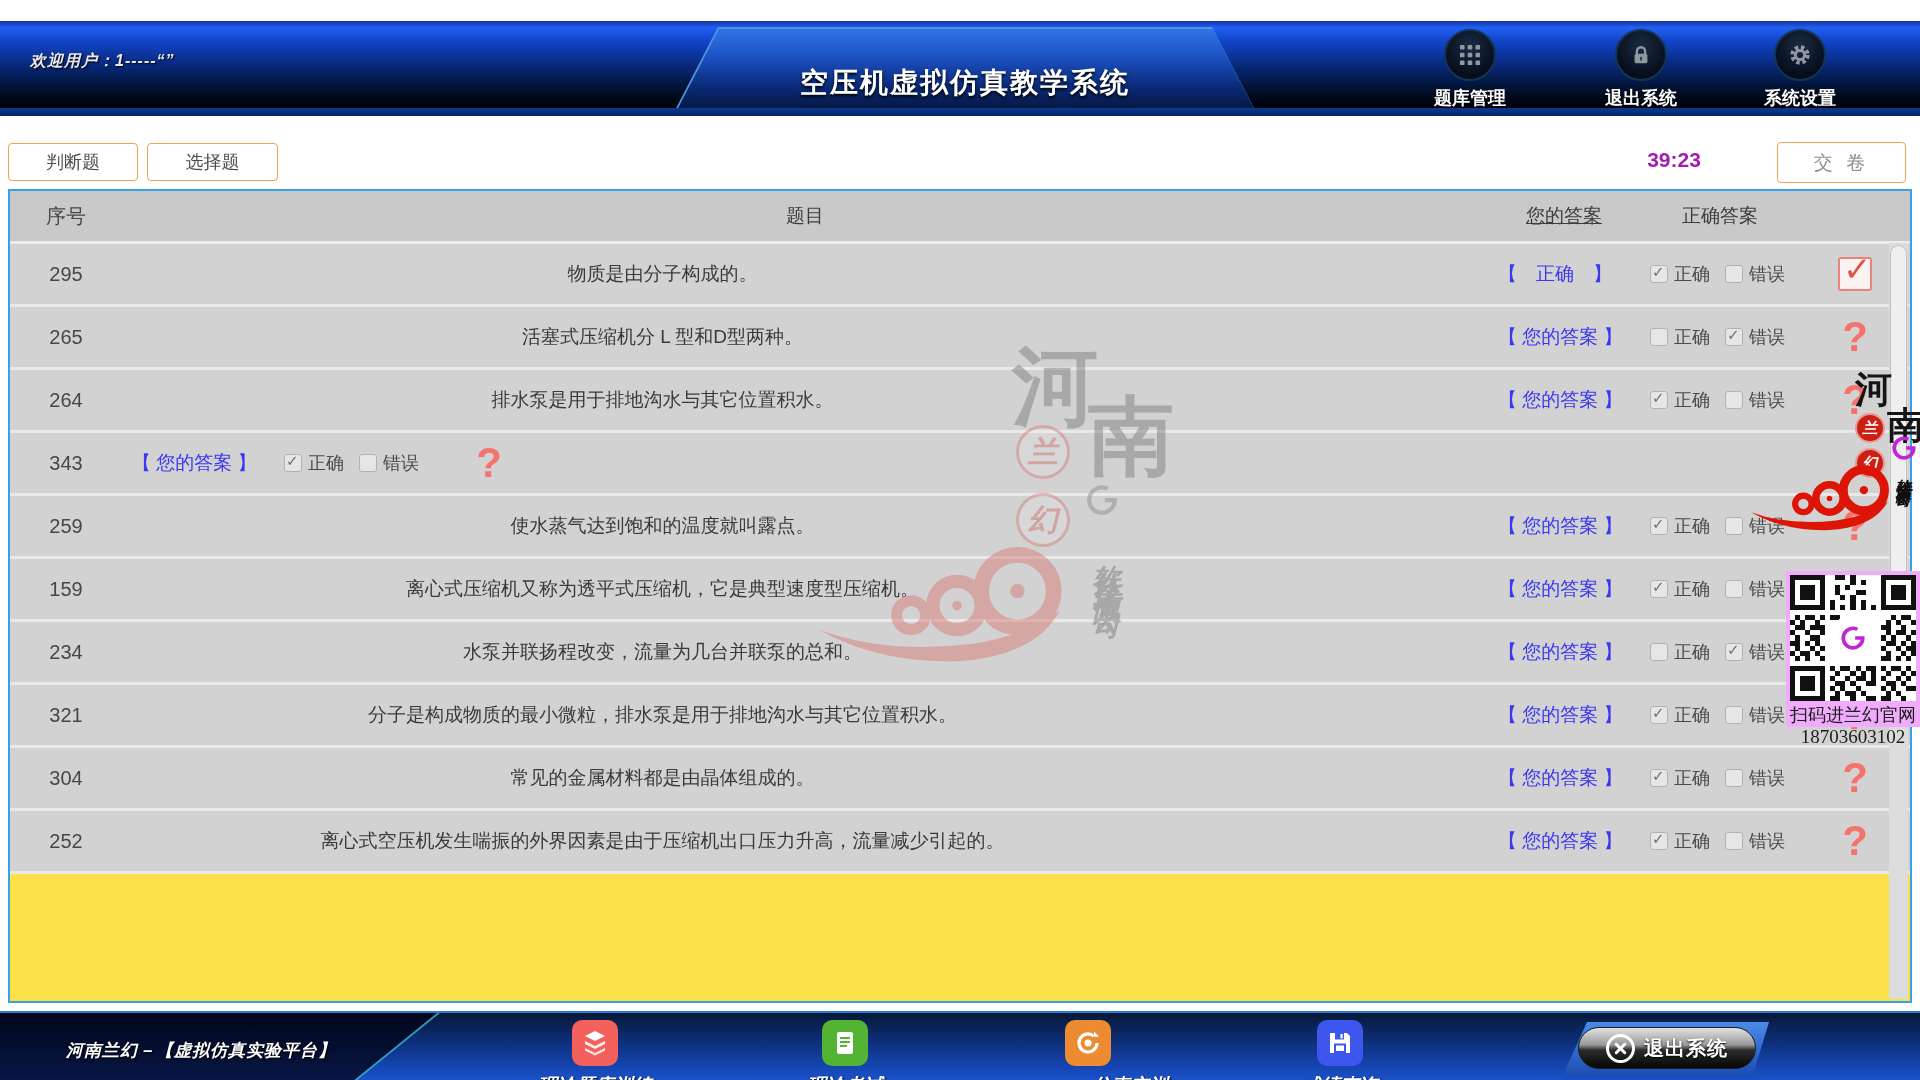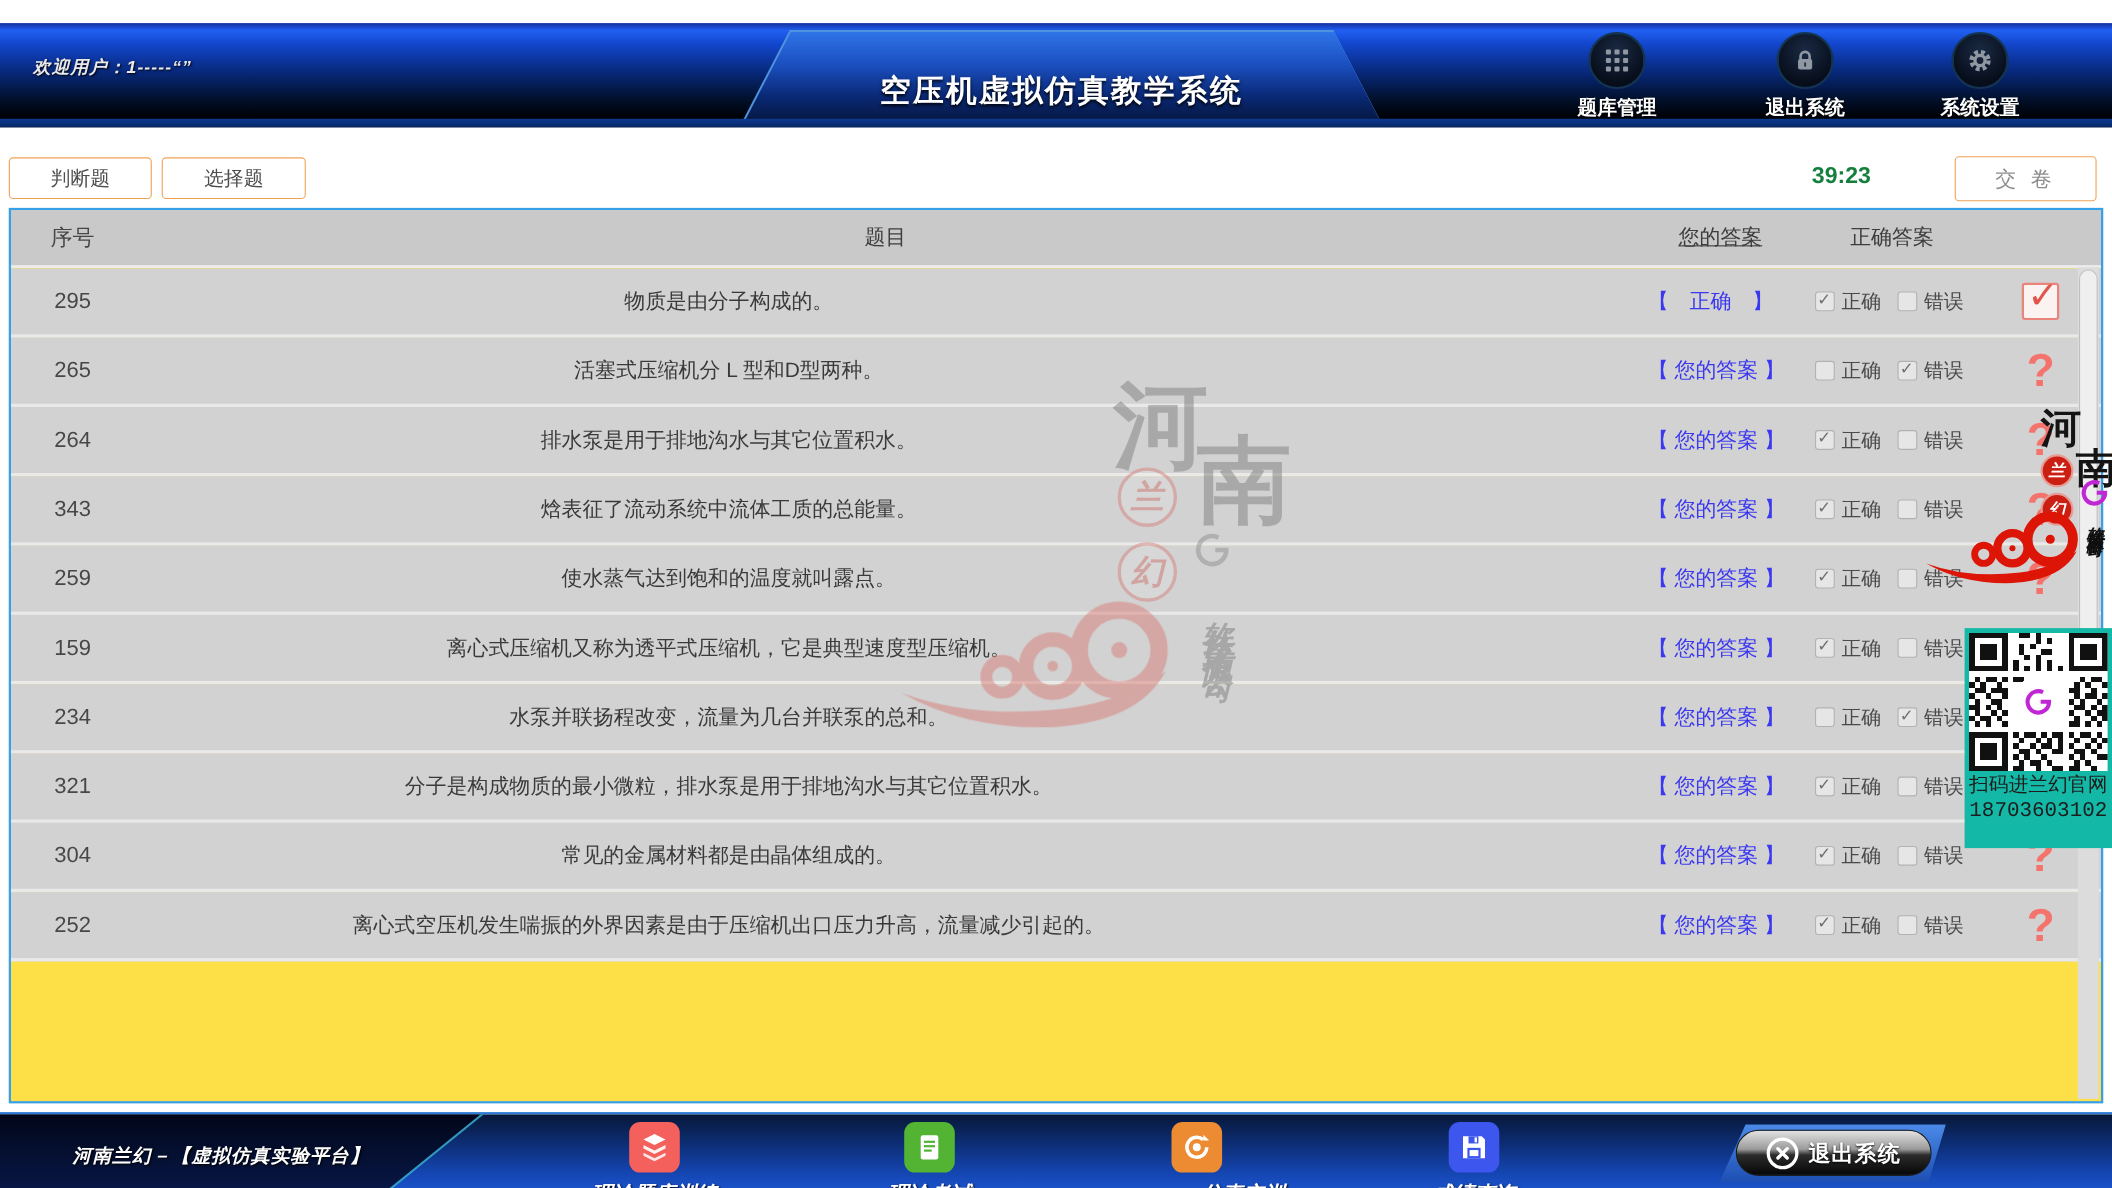--- a/index.html
+++ b/index.html
@@ -27,21 +27,21 @@
     border:2px solid #143552;display:flex;align-items:center;justify-content:center;}
   .nav-label{margin-top:5px;color:#fff;font-size:18px;font-weight:bold;text-shadow:0 1px 2px #000;}
 
   
   .toolbar{position:absolute;left:0;top:95px;right:0;height:73px;background:#fff;}
   .tab-btn{position:absolute;top:27px;height:38px;background:#fff;border:1px solid #f0a254;
     border-radius:4px;font-size:18px;color:#4e4e4e;font-family:inherit;cursor:pointer;}
   .tab-btn.t1{left:8px;width:130px;}
   .tab-btn.t2{left:147px;width:131px;}
   .timer{position:absolute;top:32px;left:1628px;width:92px;text-align:center;
-    font-size:21px;font-weight:bold;color:#15803d;}
+    font-size:21px;font-weight:bold;color:#a21caf;}
   .submit-btn{position:absolute;top:26px;left:1777px;width:129px;height:41px;background:#fff;
     border:1px solid #f0a254;border-radius:4px;font-size:19px;color:#8d8d8d;letter-spacing:4px;
     font-family:inherit;cursor:pointer;}
 
   
   .table-wrap{position:absolute;left:8px;top:168px;width:1904px;height:814px;box-sizing:border-box;
     border:2px solid #36a0e8;background:#d2d2d2;}
   .thead{display:flex;align-items:center;height:50px;background:#c9c9c9;
     border-bottom:3px solid #ececec;font-size:19px;color:#3d3d3d;}
   .tbody{position:absolute;left:0;top:53px;right:0;bottom:0;overflow:hidden;background:#fde047;}
@@ -96,22 +96,22 @@
   .so-nan{position:absolute;left:142px;top:40px;font-size:37px;font-weight:bold;color:#141414;}
   .so-stamp{position:absolute;width:30px;height:30px;border-radius:50%;background:#cc1f14;
     border:2px solid #e89b94;color:#fff;font-size:15px;font-weight:bold;font-style:italic;
     display:flex;align-items:center;justify-content:center;box-sizing:border-box;}
   .so-stamp.s1{left:110px;top:52px;}
   .so-stamp.s2{left:110px;top:87px;}
   .so-logo{position:absolute;left:146px;top:74px;}
   .so-company{position:absolute;left:148px;top:106px;writing-mode:vertical-rl;text-orientation:upright;
     font-size:15px;font-weight:bold;font-style:italic;color:#101010;letter-spacing:2px;height:170px;}
   .so-cloud{position:absolute;left:2px;top:96px;}
-  .qr-block{position:absolute;left:41px;top:210px;width:134px;height:200px;background:#14b8a6;
-    text-align:center;font-family:Liberation Mono, monospace;}
+  .qr-block{position:absolute;left:41px;top:210px;width:134px;height:156px;background:#f0abfc;
+    text-align:center;font-family:Liberation Serif, serif;}
   .qr-box{position:relative;width:126px;height:126px;margin:4px auto 0;}
   .qr-logo{position:absolute;left:45px;top:45px;width:36px;height:36px;border-radius:50%;background:#fff;
     display:flex;align-items:center;justify-content:center;}
   .qr-caption{margin-top:3px;font-size:18px;color:#1c1c1c;line-height:22px;}
   .qr-phone{font-size:19px;color:#1c1c1c;line-height:22px;}
 
   
   .footer{position:absolute;left:0;top:990px;right:0;height:90px;z-index:10;
     background:linear-gradient(180deg,#071838 0%,#0d2d74 30%,#1445b0 60%,#1e58d6 84%,#1240a6 100%);
     border-top:2px solid #2d7ad4;box-sizing:border-box;}
@@ -250,21 +250,20 @@
       <span class="cb second"></span>
       <span class="cb-label">错误</span>
     </div>
     <div class="cell c-res">
       <span class="result question"></span>
     </div>
   </div>
 
   <div class="trow">
     <div class="cell c-no">343</div>
-    <div class="cell c-q">焓表征了流动系统中流体工质的总能量。</div>
     <div class="cell c-ya">【 您的答案 】</div>
     <div class="cell c-ca">
       <span class="cb first checked"></span>
       <span class="cb-label">正确</span>
       <span class="cb second"></span>
       <span class="cb-label">错误</span>
     </div>
     <div class="cell c-res">
       <span class="result question"></span>
     </div>

